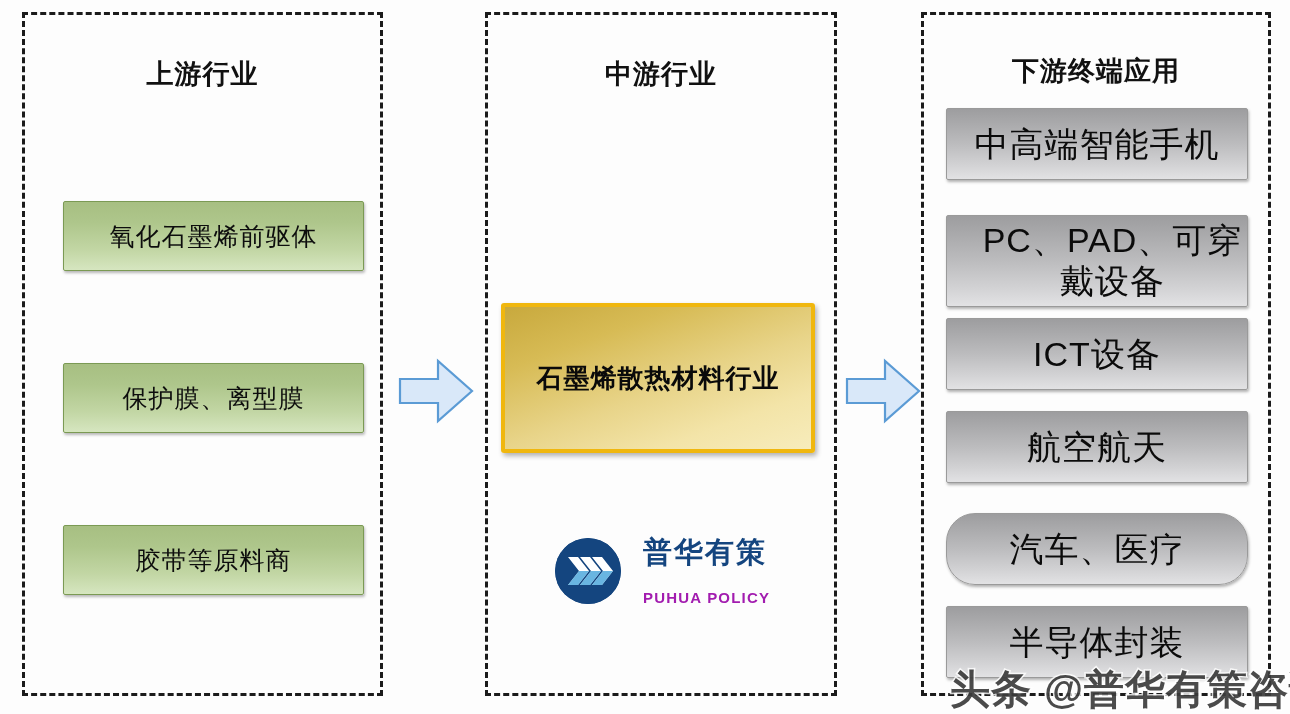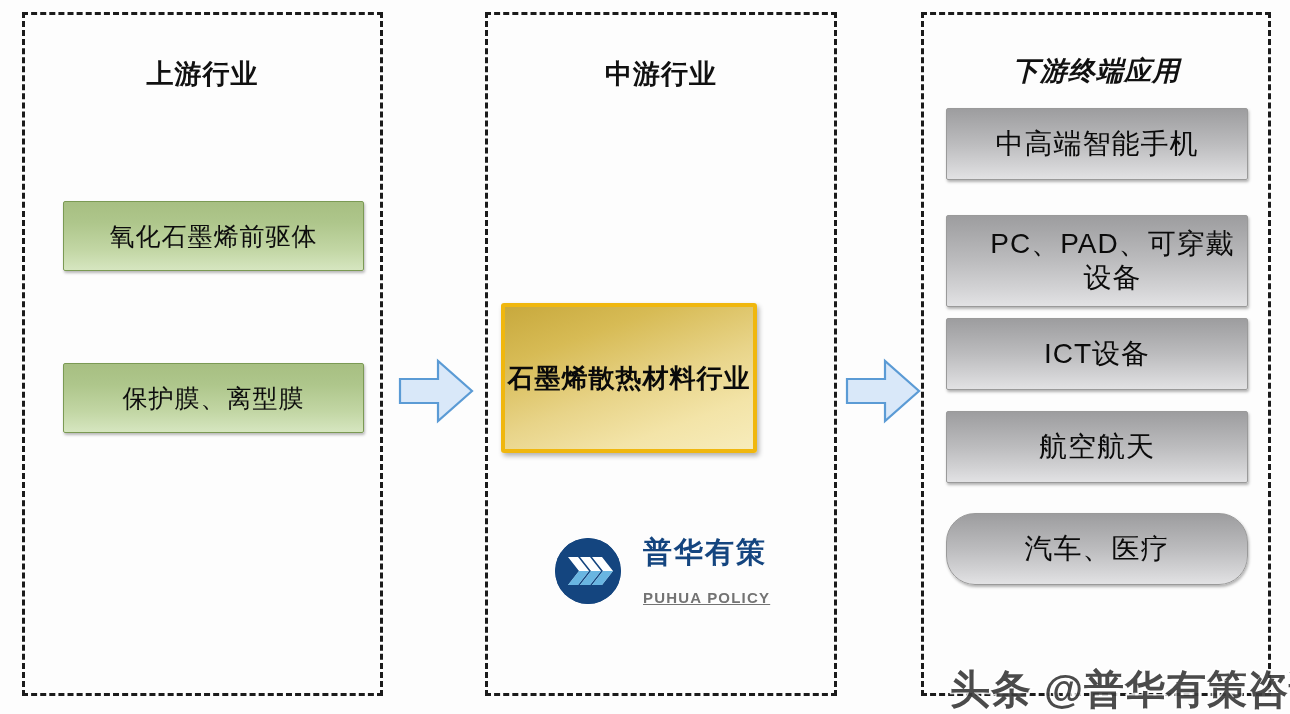--- a/index.html
+++ b/index.html
@@ -33,21 +33,21 @@
     right: 0;
     text-align: center;
     font-size: 27px;
     font-weight: bold;
     color: #111;
     letter-spacing: 1px;
     white-space: nowrap;
   }
   #panel-upstream   .panel-title { top: 41px; }
   #panel-midstream  .panel-title { top: 41px; }
-  #panel-downstream .panel-title { top: 38px; font-style: italic; }
+  #panel-downstream .panel-title { top: 38px; }
 
   
   .green-box {
     position: absolute;
     left: 38px;
     width: 301px;
     height: 70px;
     box-sizing: border-box;
     border: 1px solid #7b9a54;
     border-radius: 2px;
@@ -64,21 +64,21 @@
   }
   .green-box.g0 { top: 186px; }
   .green-box.g1 { top: 348px; }
   .green-box.g2 { top: 510px; }
 
   
   #gold-box {
     position: absolute;
     left: 13px;
     top: 288px;
-    width: 256px;
+    width: 314px;
     height: 150px;
     box-sizing: border-box;
     border: 4px solid #f0b70e;
     border-radius: 3px;
     background: linear-gradient(160deg, #c8a93d 0%, #d7bb55 25%, #e8d489 55%, #f3e4a8 78%, #f7ecbb 100%);
     box-shadow: 2px 3px 5px rgba(0,0,0,0.30);
     display: flex;
     align-items: center;
     justify-content: center;
     font-size: 26px;
@@ -117,40 +117,39 @@
   }
   .logo-cn {
     font-size: 29px;
     font-weight: bold;
     color: #14457f;
     letter-spacing: 2px;
   }
   .logo-en {
     font-size: 15px;
     font-weight: bold;
-    color: #737373;
+    color: #a21caf;
     letter-spacing: 1.2px;
     margin-top: 23px;
-    text-decoration: underline;
   }
 
   
   .gray-box {
     position: absolute;
     left: 22px;
     width: 302px;
     box-sizing: border-box;
     border: 1px solid #9a9a9a;
     border-radius: 2px;
     background: linear-gradient(to bottom, #9d9d9f 0%, #a8a8aa 18%, #bcbcbe 50%, #d2d2d4 80%, #e2e2e4 100%);
     box-shadow: 1px 2px 3px rgba(0,0,0,0.30);
     display: flex;
     align-items: center;
     justify-content: center;
-    font-size: 28px;
+    font-size: 34px;
     color: #0b0b0b;
     text-align: center;
     line-height: 1.2;
     letter-spacing: 1px;
   }
 
   
   .arrow {
     position: absolute;
     width: 76px;
@@ -178,20 +177,23 @@
 <body>
 
 <div class="panel" id="panel-upstream">
   <div class="panel-title">上游行业</div>
 
   <div class="green-box g0">
     <span>氧化石墨烯前驱体</span>
   </div>
   <div class="green-box g1">
     <span>保护膜、离型膜</span>
+  </div>
+  <div class="green-box g2">
+    <span>胶带等原料商</span>
   </div>
 </div>
 
 <div class="arrow" id="arrow-up-to-mid">
   <svg width="76" height="72" viewBox="0 0 76 72" xmlns="http://www.w3.org/2000/svg">
     <polygon points="2,24 40,24 40,6 74,36 40,66 40,48 2,48" fill="#d9e8f9" stroke="#5b9bd5" stroke-width="2.2" stroke-linejoin="miter"></polygon>
   </svg>
 </div>
 
 <div class="panel" id="panel-midstream">
@@ -239,15 +241,18 @@
   </div>
   <div class="gray-box" style="top:303px; height:72px;">
     <span>ICT设备</span>
   </div>
   <div class="gray-box" style="top:396px; height:72px;">
     <span>航空航天</span>
   </div>
   <div class="gray-box" style="top:498px; height:72px;border-radius:29px;">
     <span>汽车、医疗</span>
   </div>
+  <div class="gray-box" style="top:591px; height:72px;">
+    <span>半导体封装</span>
+  </div>
 </div>
 
 <div id="watermark">头条 @普华有策咨询</div>
 
 </body></html>

